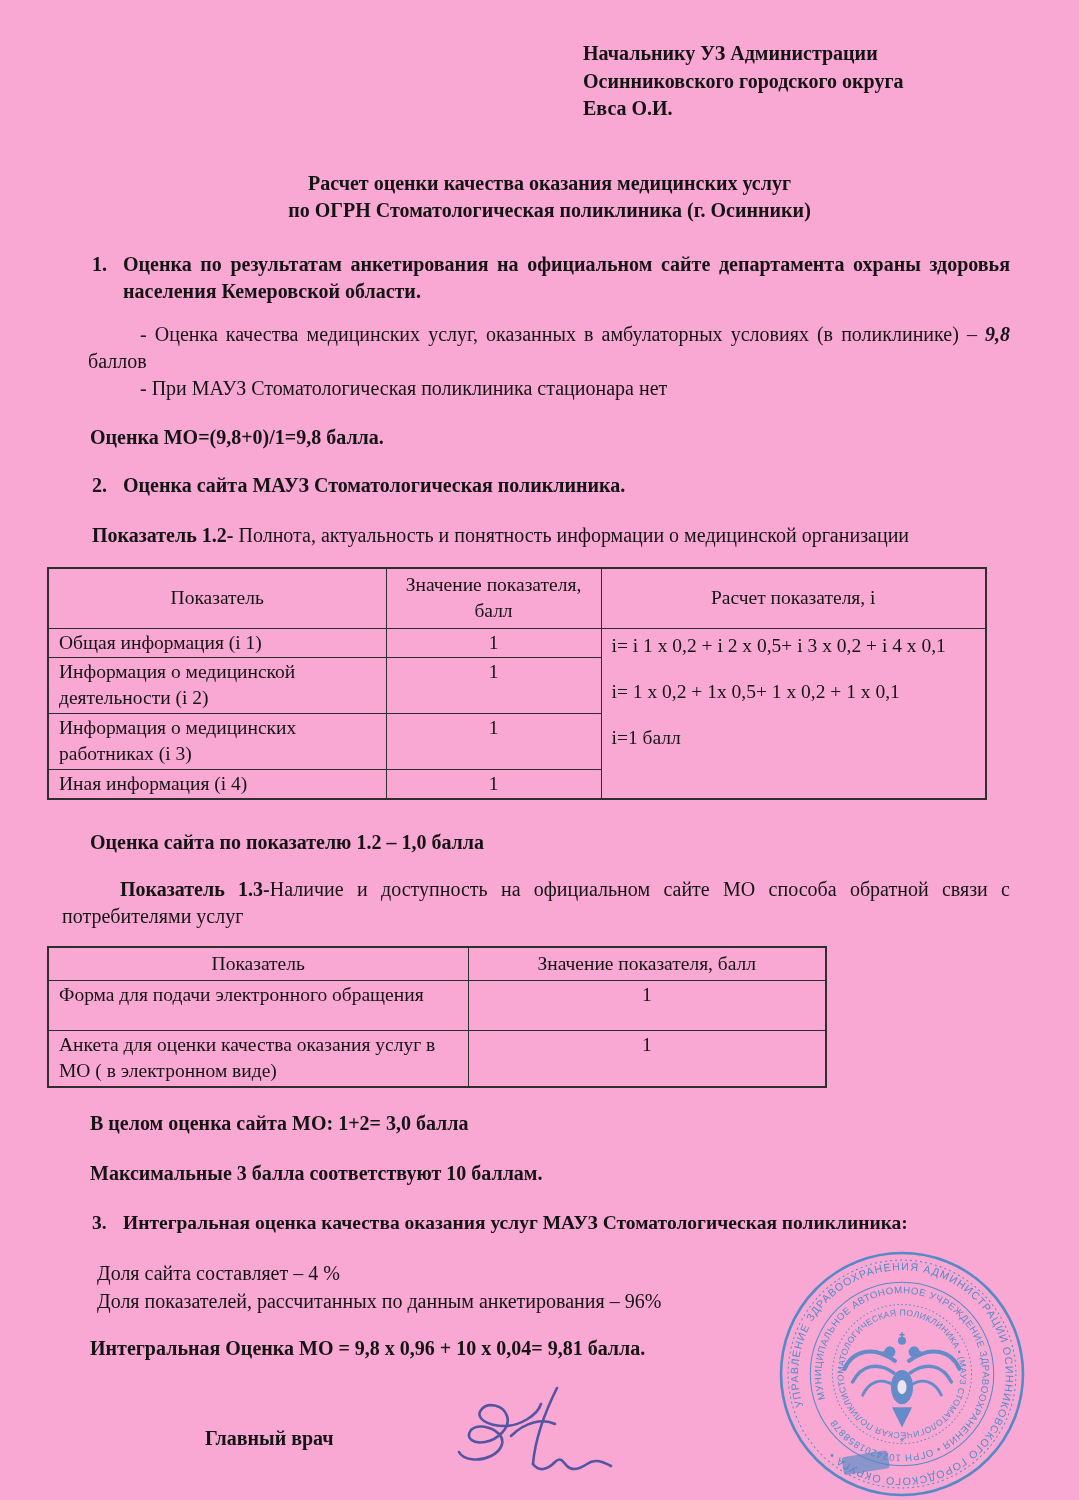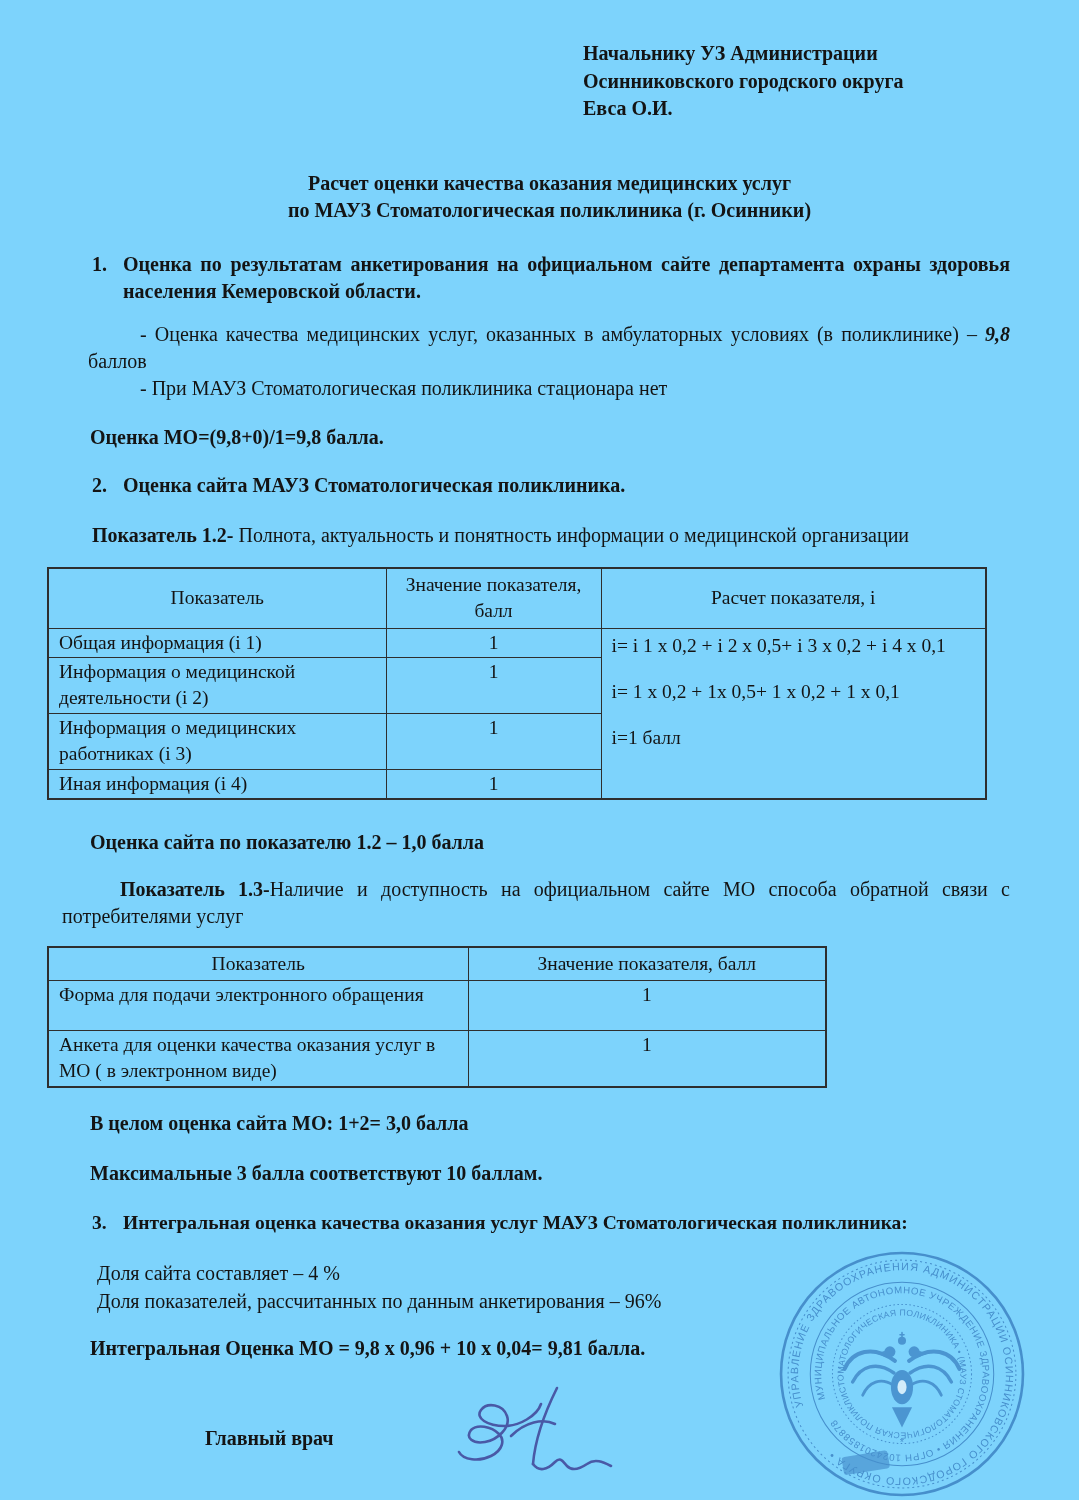--- a/index.html
+++ b/index.html
@@ -1,20 +1,20 @@
 <!DOCTYPE html>
 <html lang="ru"><head>
 <meta charset="utf-8">
 <style>
   html,body{margin:0;padding:0;background:#ffffff;}
   #page{
     position:relative;
     width:1079px;height:1500px;
     margin:0 auto;
-    background:#7dd3fc;
+    background:#f9a8d4;
     overflow:hidden;
     font-family:"Liberation Serif","DejaVu Serif",serif;
     font-size:20px;color:#141414;line-height:1.35;
   }
   .bold{font-weight:bold;}
   .recipient{margin:40px 0 0 583px;font-weight:bold;line-height:1.38;}
   .doc-title{margin-top:47px;text-align:center;font-weight:bold;line-height:1.38;margin-left:20px;}
   .sec{display:flex;margin:26px 0 0 92px;width:918px;font-weight:bold;text-align:justify;}
   .sec .num{flex:none;width:31px;}
   .sec2{margin-top:21px;}
@@ -52,21 +52,21 @@
 <div id="page">
 
   <div class="recipient">
     <div>Начальнику УЗ Администрации</div>
     <div>Осинниковского городского округа</div>
     <div>Евса О.И.</div>
   </div>
 
   <div class="doc-title">
     <div>Расчет оценки качества оказания медицинских услуг</div>
-    <div>по МАУЗ Стоматологическая поликлиника (г. Осинники)</div>
+    <div>по ОГРН Стоматологическая поликлиника (г. Осинники)</div>
   </div>
 
   <div class="sec sec1">
     <span class="num">1.</span>
     <span class="sec-text">Оценка по результатам анкетирования на официальном сайте департамента охраны здоровья населения Кемеровской области.</span>
   </div>
 
   <p class="para1"><span>- Оценка качества медицинских услуг, оказанных в амбулаторных условиях (в поликлинике) – </span><span class="val">9,8</span><span> баллов</span></p>
 
   <p class="bullet2">- При МАУЗ Стоматологическая поликлиника стационара нет</p>

